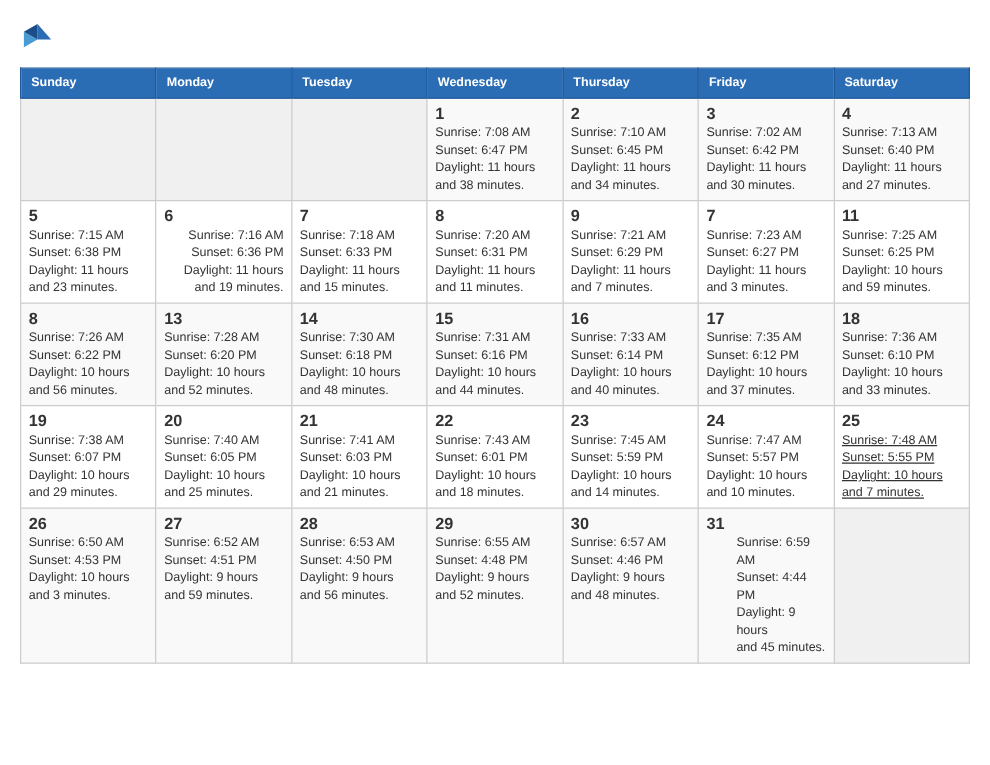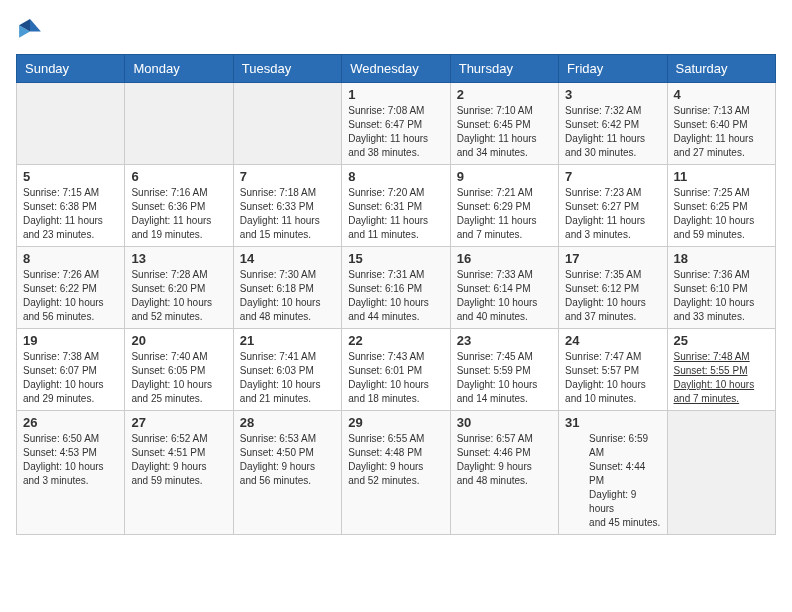--- a/index.html
+++ b/index.html
@@ -55,22 +55,22 @@
     .calendar {
       width: 100%;
       border-collapse: collapse;
       border: 1px solid #ccc;
     }
     .calendar th {
       background-color: #2a6db5;
       color: #fff;
       text-align: left;
       padding: 6px 8px;
-      font-size: 13px;
-      font-weight: normal;
+      font-size: 10px;
+      font-weight: bold;
       border: 1px solid #1e5a9a;
     }
     .calendar td {
       vertical-align: top;
       padding: 4px 6px;
       border: 1px solid #ccc;
       width: 108px;
       min-height: 80px;
       font-size: 10.5px;
       color: #333;
@@ -144,21 +144,21 @@
         </td>
         <td>
           <span class="day-number">2</span>
           <div class="day-info" style="white-space: pre-line;">Sunrise: 7:10 AM
 Sunset: 6:45 PM
 Daylight: 11 hours
 and 34 minutes.</div>
         </td>
         <td>
           <span class="day-number">3</span>
-          <div class="day-info" style="white-space: pre-line;">Sunrise: 7:32 AM
+          <div class="day-info" style="white-space: pre-line;">Sunrise: 7:02 AM
 Sunset: 6:42 PM
 Daylight: 11 hours
 and 30 minutes.</div>
         </td>
         <td>
           <span class="day-number">4</span>
           <div class="day-info" style="white-space: pre-line;">Sunrise: 7:13 AM
 Sunset: 6:40 PM
 Daylight: 11 hours
 and 27 minutes.</div>
@@ -167,21 +167,21 @@
       <tr>
         <td>
           <span class="day-number">5</span>
           <div class="day-info" style="white-space: pre-line;">Sunrise: 7:15 AM
 Sunset: 6:38 PM
 Daylight: 11 hours
 and 23 minutes.</div>
         </td>
         <td>
           <span class="day-number">6</span>
-          <div class="day-info" style="white-space: pre-line;">Sunrise: 7:16 AM
+          <div class="day-info" style="white-space: pre-line; text-align: right;">Sunrise: 7:16 AM
 Sunset: 6:36 PM
 Daylight: 11 hours
 and 19 minutes.</div>
         </td>
         <td>
           <span class="day-number">7</span>
           <div class="day-info" style="white-space: pre-line;">Sunrise: 7:18 AM
 Sunset: 6:33 PM
 Daylight: 11 hours
 and 15 minutes.</div>

